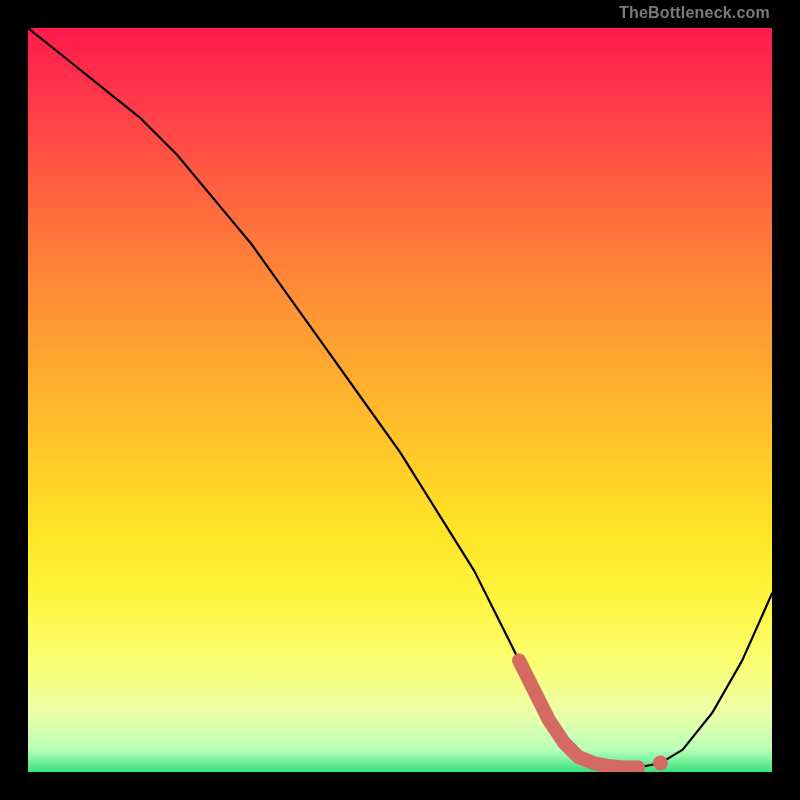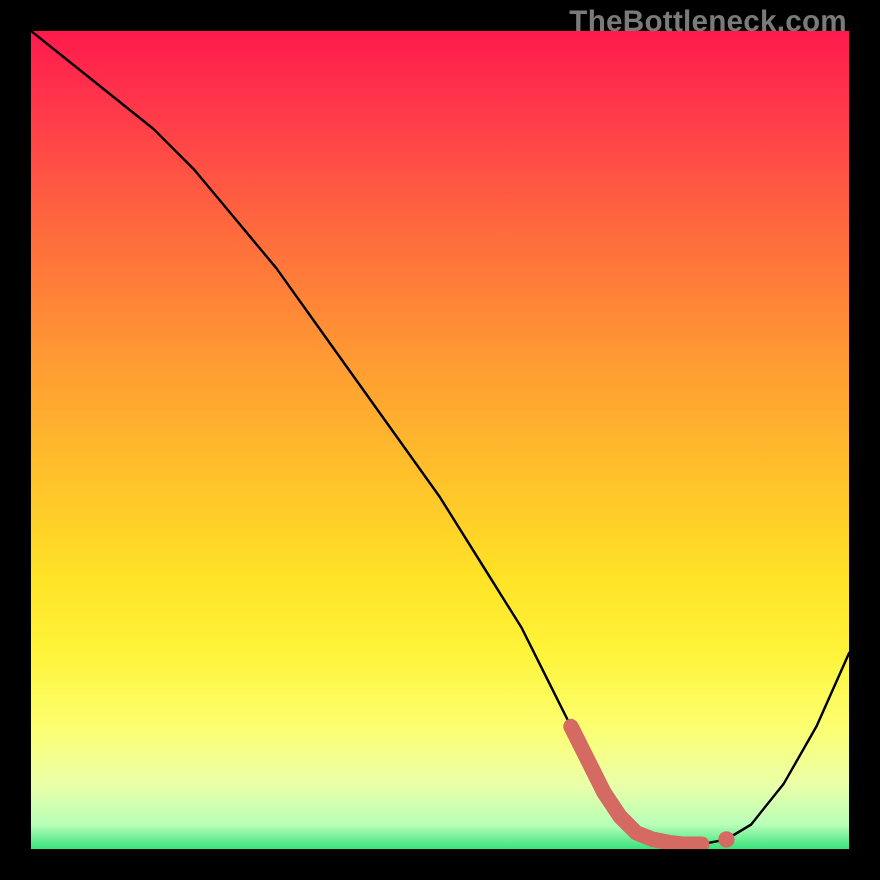--- a/index.html
+++ b/index.html
@@ -43,21 +43,21 @@
   }
   .curve-svg {
     position: absolute;
     inset: 0;
   }
   .watermark {
     position: absolute;
     top: 4px;
     right: 30px;
     font-family: Arial, Helvetica, sans-serif;
-    font-size: 27px;
+    font-size: 16px;
     font-weight: 600;
     color: #7a7a7a;
     letter-spacing: 0.2px;
     user-select: none;
   }
 </style>
 </head>
 <body>
 <div class="stage">
 

